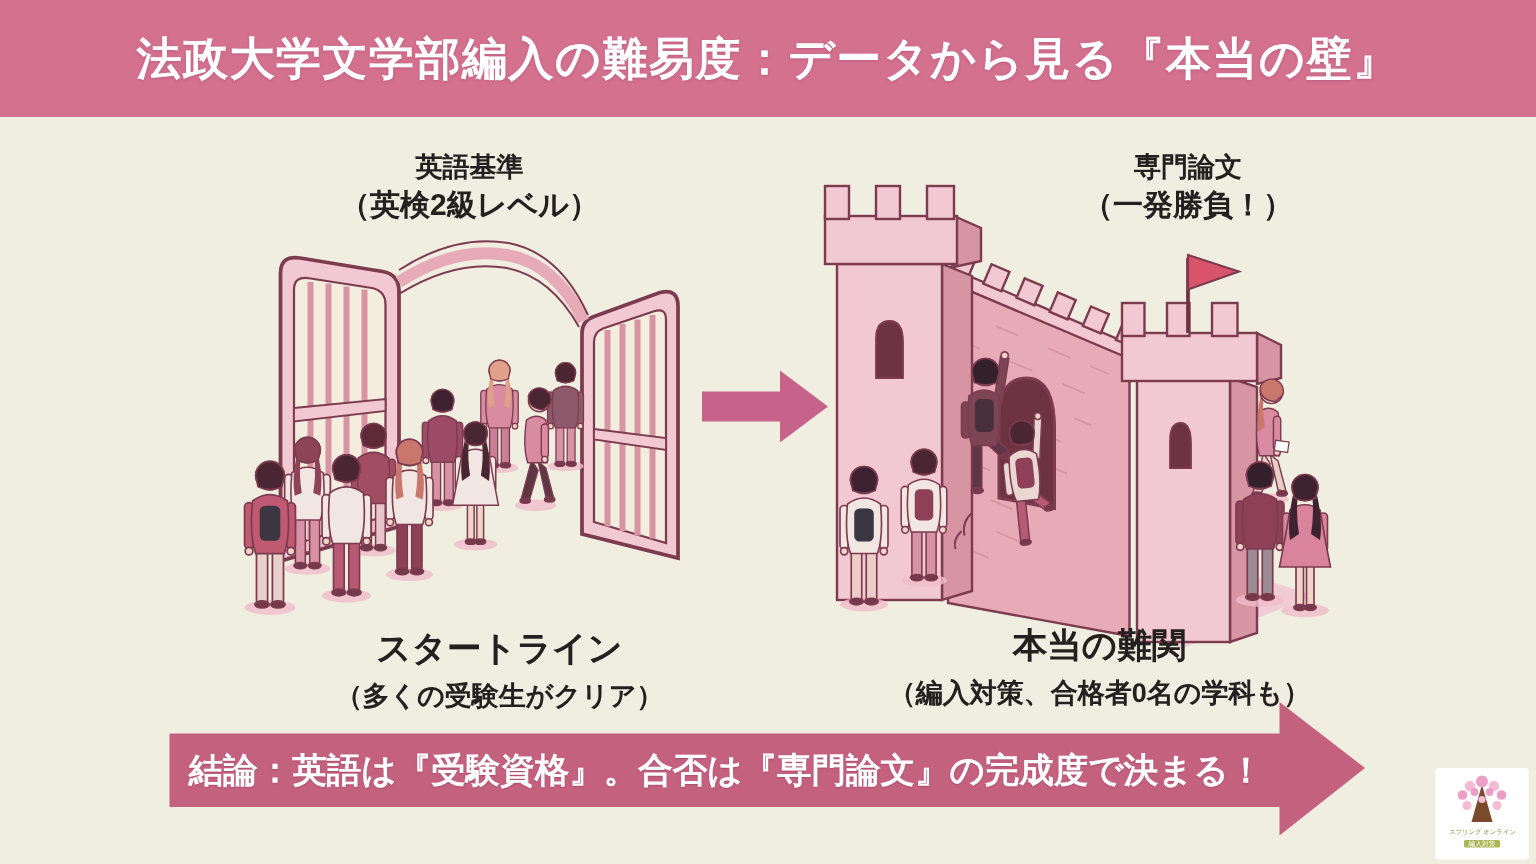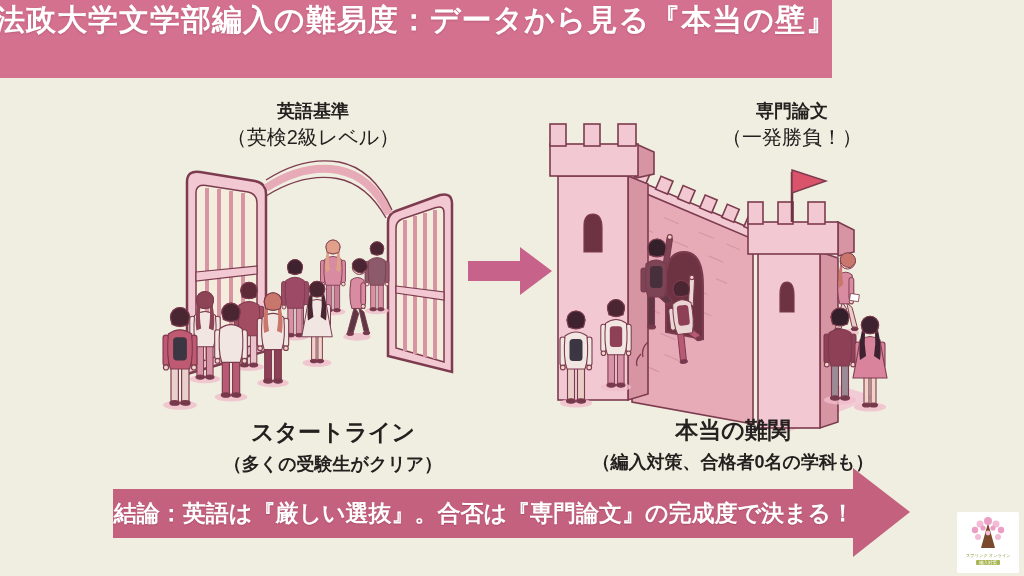--- a/index.html
+++ b/index.html
@@ -2,30 +2,30 @@
 <html style="--c-background: #f0eee1; --c-header-bg: #d4718f; --c-banner-bg: #c4617f; --c-arrow-pink: #c7638a; --c-ink: #24201f; --c-outline: #7c3b4e; --c-castle-light: #f2c9d2; --c-castle-mid: #e7abb8; --c-castle-dark: #d795a4; --c-doorway: #6e3342; --c-flag: #d9536b; --c-shadow-pink: #f0bccb; --c-skin: #f2d3c8; --c-logo-green: #8a9a3a;"><head>
 <meta charset="utf-8">
 <style>
   html,body{margin:0;padding:0;}
   body{font-family:"Liberation Sans","DejaVu Sans",sans-serif;}
   .stage{position:relative;width:1024px;height:576px;overflow:hidden;
          background:var(--c-background,#f0eee1);}
   .abs{position:absolute;}
 
   
-  .header{left:0;top:0;width:832px;height:78px;
+  .header{left:0;top:0;width:1024px;height:78px;
           background:var(--c-header-bg,#d4718f);
-          display:flex;align-items:flex-start;justify-content:center;}
+          display:flex;align-items:center;justify-content:center;}
   .header .title{color:#fff;font-size:30px;font-weight:800;letter-spacing:1px;
           text-shadow:0 1px 2px rgba(120,40,70,.25);white-space:nowrap;}
 
   
   .secblock{text-align:center;color:var(--c-ink,#24201f);}
   .sec-title{font-size:18px;font-weight:800;line-height:1.15;}
-  .sec-sub{font-size:20px;font-weight:400;line-height:1.2;margin-top:3px;white-space:nowrap;}
+  .sec-sub{font-size:20px;font-weight:700;line-height:1.2;margin-top:3px;white-space:nowrap;}
   .cap-title{font-size:23px;font-weight:800;line-height:1.1;}
   .cap-sub{font-size:18px;font-weight:700;line-height:1.25;margin-top:8px;white-space:nowrap;}
 
   
   .banner-text{left:128px;top:489px;width:712px;height:49px;
           display:flex;align-items:center;justify-content:center;
           color:#fff;font-size:23px;font-weight:800;white-space:nowrap;
           text-shadow:0 1px 1px rgba(120,30,60,.3);}
 
   
@@ -245,21 +245,21 @@
   </div>
 
   <div class="abs secblock" style="left:533px;top:418px;width:400px">
     <div class="cap-title">本当の難関</div>
     <div class="cap-sub">（編入対策、合格者0名の学科も）</div>
   </div>
 
   <svg class="abs" style="left:100px;top:458px" width="824" height="118" viewBox="0 0 824 118">
     <polygon points="13,31 753,31 753,10 810,54 753,99 753,80 13,80" fill="var(--c-banner-bg,#c4617f)"></polygon>
   </svg>
-  <div class="abs banner-text">結論：英語は『厳しい選抜』。合否は『専門論文』の完成度で決まる！</div>
+  <div class="abs banner-text">結論：英語は『受験資格』。合否は『専門論文』の完成度で決まる！</div>
 
   <div class="abs logo">
     <svg width="42" height="38" viewBox="0 0 42 38" style="margin-top:3px">
       <path d="M21,8 L14,33 L28,33 Z" fill="#7b4a2d"></path>
       <circle cx="21" cy="6" r="4" fill="#ec9fc4"></circle>
       <circle cx="13" cy="9" r="3.5" fill="#f3bcd4"></circle>
       <circle cx="29" cy="9" r="3.5" fill="#f3bcd4"></circle>
       <circle cx="8" cy="15" r="3.2" fill="#ec9fc4"></circle>
       <circle cx="34" cy="15" r="3.2" fill="#ec9fc4"></circle>
       <circle cx="11" cy="22" r="3" fill="#f3bcd4"></circle>

